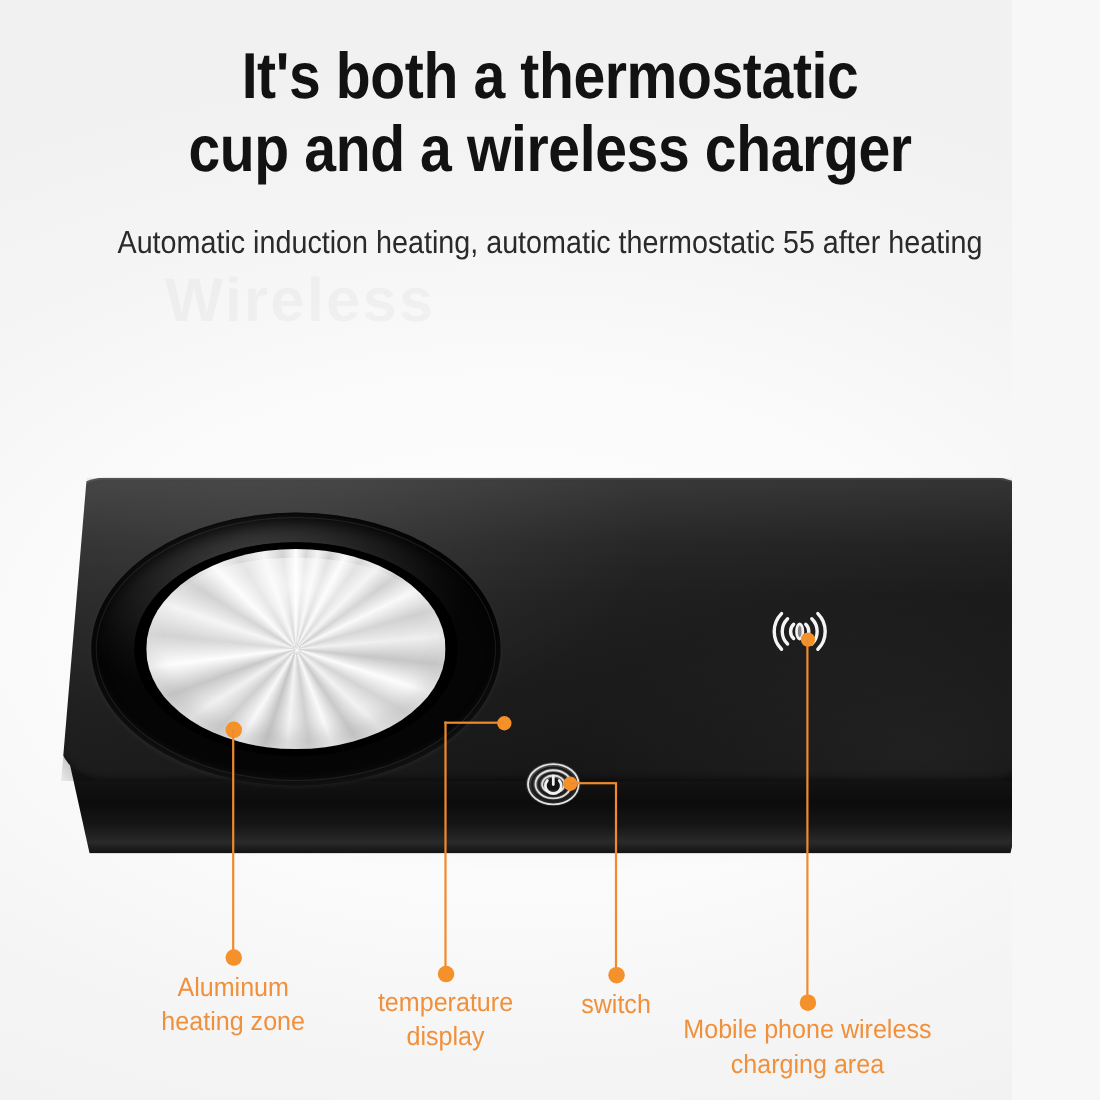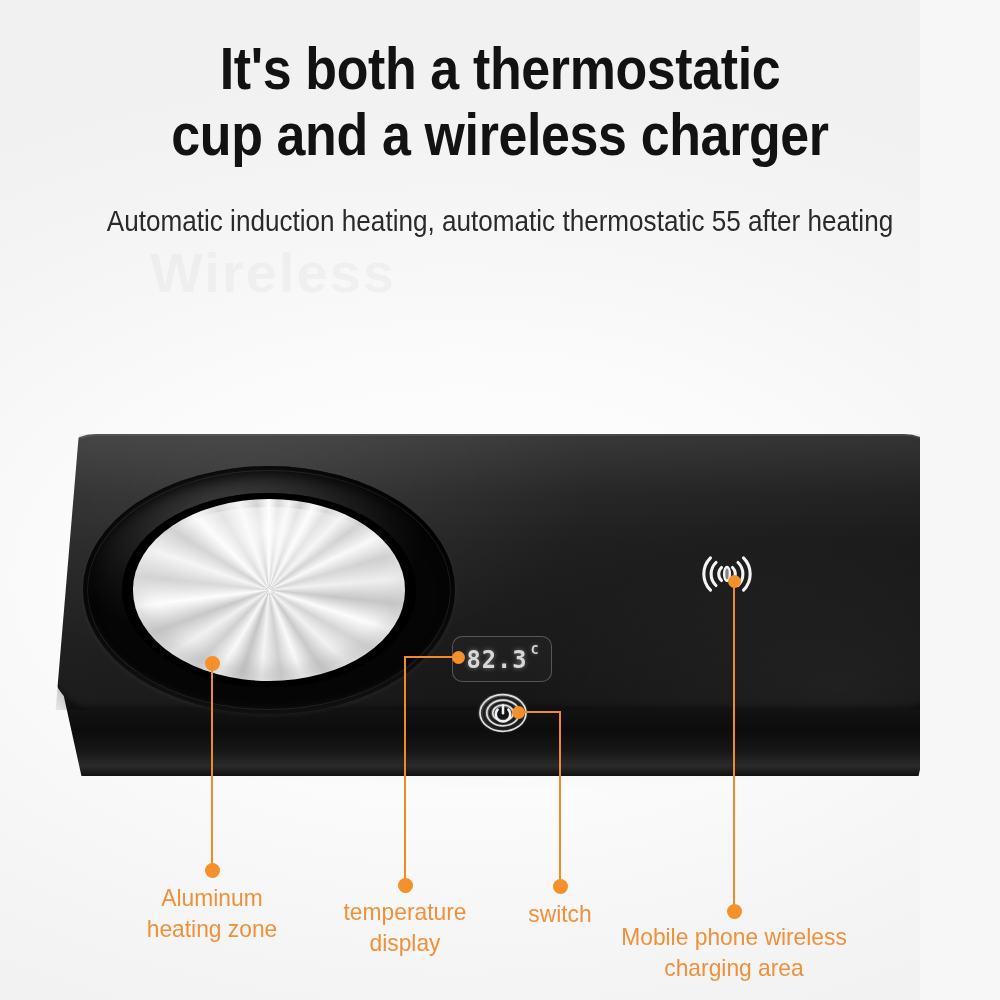--- a/index.html
+++ b/index.html
@@ -305,24 +305,20 @@
   <div id="device-edge"></div>
 
   <div id="device-top"></div>
 
   <div id="heating-zone">
     <div id="hz-ring"></div>
     <div id="hz-recess"></div>
     <div id="hz-disc"></div>
   </div>
 
-  <div id="temp-display">
-    <span id="temp-value">82.3</span>
-    <span id="temp-unit">C</span>
-  </div>
 
   <div id="switch-button">
     <svg width="52" height="42" viewBox="0 0 52 42">
       <defs>
         <radialGradient id="pbBg" cx="45%" cy="35%" r="70%">
           <stop offset="0%" stop-color="#6e6e6e"></stop>
           <stop offset="55%" stop-color="#3a3a3a"></stop>
           <stop offset="100%" stop-color="#151515"></stop>
         </radialGradient>
       </defs>

